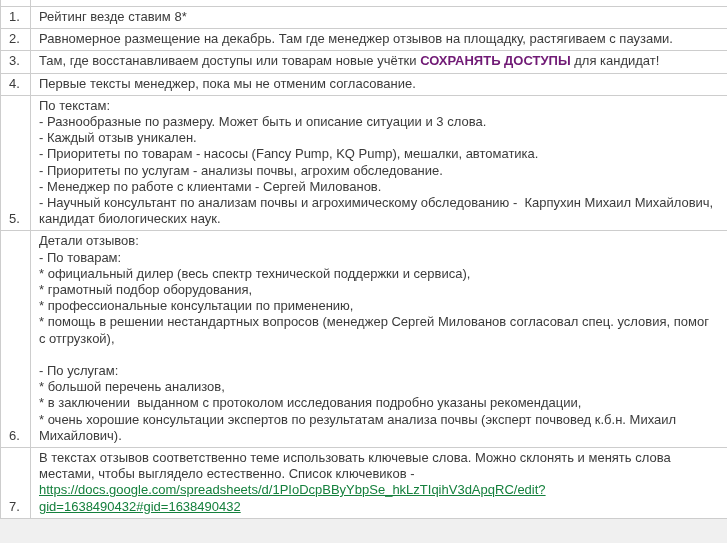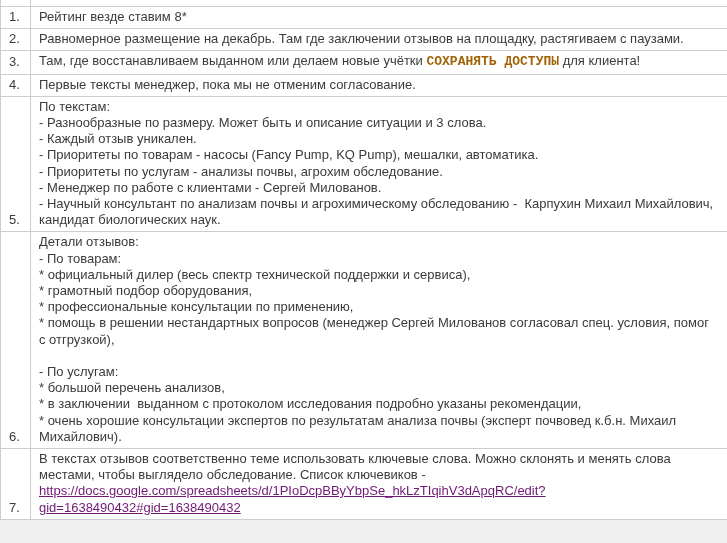--- a/index.html
+++ b/index.html
@@ -35,25 +35,24 @@
     padding: 2px 2px 3px 8px;
   }
   .text-cell {
     flex: 1 1 auto;
     min-width: 0;
     padding: 2px 13px 3px 8px;
     white-space: pre-wrap;
   }
   .seg-bold {
     font-weight: bold;
-    color: #a16207;
-    font-family: Liberation Mono, monospace;
+    color: #701a75;
   }
   a.seg-link {
-    color: #701a75;
+    color: #15803d;
     overflow-wrap: break-word;
     cursor: pointer;
   }
   .bottom-strip {
     flex: 1 1 auto;
     background: #f0f0f0;
   }
 </style>
 </head>
 <body>
@@ -64,25 +63,25 @@
       <div class="num-cell"></div>
       <div class="text-cell"></div>
     </div>
 
   <div class="row">
         <div class="num-cell">1.</div>
         <div class="text-cell"><span>Рейтинг везде ставим 8*</span></div>
       </div>
       <div class="row">
         <div class="num-cell">2.</div>
-        <div class="text-cell"><span>Равномерное размещение на декабрь. Там где заключении отзывов на площадку, растягиваем с паузами.</span></div>
+        <div class="text-cell"><span>Равномерное размещение на декабрь. Там где менеджер отзывов на площадку, растягиваем с паузами.</span></div>
       </div>
       <div class="row">
         <div class="num-cell">3.</div>
-        <div class="text-cell"><span>Там, где восстанавливаем выданном или делаем новые учётки </span><span class="seg-bold">СОХРАНЯТЬ ДОСТУПЫ</span><span> для клиента!</span></div>
+        <div class="text-cell"><span>Там, где восстанавливаем доступы или товарам новые учётки </span><span class="seg-bold">СОХРАНЯТЬ ДОСТУПЫ</span><span> для кандидат!</span></div>
       </div>
       <div class="row">
         <div class="num-cell">4.</div>
         <div class="text-cell"><span>Первые тексты менеджер, пока мы не отменим согласование.</span></div>
       </div>
       <div class="row">
         <div class="num-cell">5.</div>
         <div class="text-cell"><span>По текстам:
 - Разнообразные по размеру. Может быть и описание ситуации и 3 слова.
 - Каждый отзыв уникален.
@@ -100,17 +99,17 @@
 * профессиональные консультации по применению,
 * помощь в решении нестандартных вопросов (менеджер Сергей Милованов согласовал спец. условия, помог с отгрузкой),
 
 - По услугам:
 * большой перечень анализов,
 * в заключении  выданном с протоколом исследования подробно указаны рекомендации,
 * очень хорошие консультации экспертов по результатам анализа почвы (эксперт почвовед к.б.н. Михаил Михайлович).</span></div>
       </div>
       <div class="row">
         <div class="num-cell">7.</div>
-        <div class="text-cell"><span>В текстах отзывов соответственно теме использовать ключевые слова. Можно склонять и менять слова местами, чтобы выглядело обследование. Список ключевиков - </span><a class="seg-link" href="#">https://docs.google.com/spreadsheets/d/1PIoDcpBByYbpSe_hkLzTIqihV3dApqRC/edit?gid=1638490432#gid=1638490432</a></div>
+        <div class="text-cell"><span>В текстах отзывов соответственно теме использовать ключевые слова. Можно склонять и менять слова местами, чтобы выглядело естественно. Список ключевиков - </span><a class="seg-link" href="#">https://docs.google.com/spreadsheets/d/1PIoDcpBByYbpSe_hkLzTIqihV3dApqRC/edit?gid=1638490432#gid=1638490432</a></div>
       </div>
     </div>
   <div class="bottom-strip"></div>
 </div>
 
 </body></html>

